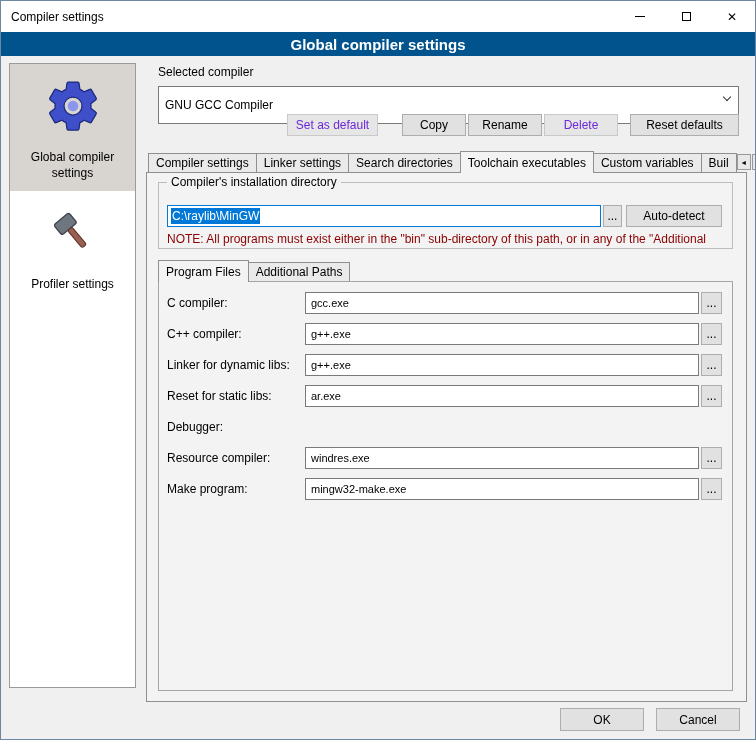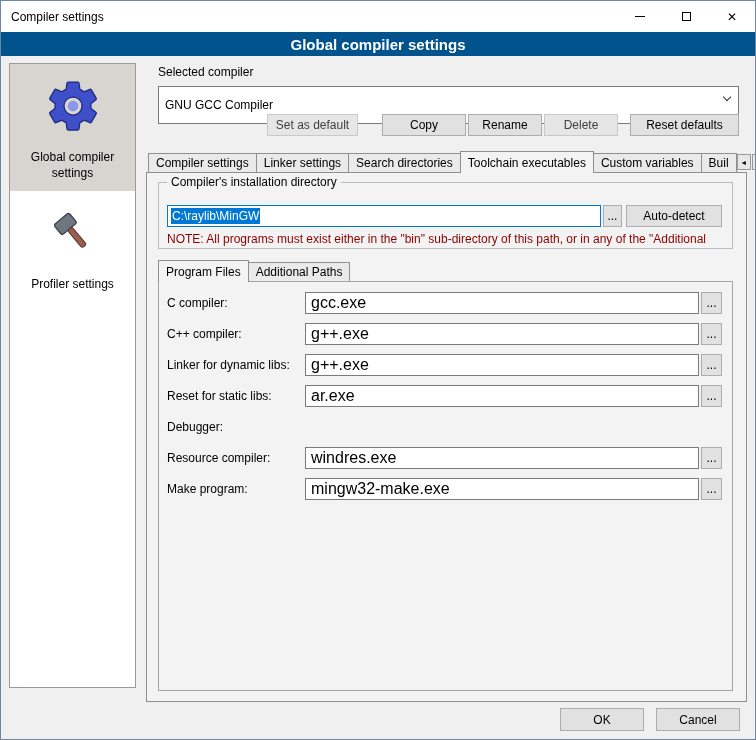--- a/index.html
+++ b/index.html
@@ -28,24 +28,24 @@
   .side-icon { height:60px; width:60px; display:flex; align-items:center; justify-content:center; }
   .side-label { font-size:12px; text-align:center; line-height:1.3; }
   
   .main { position:absolute; left:145px; top:62px; right:8px; height:641px; }
   .sel-label { position:absolute; top:2px; left:12px; }
   .combo { position:relative; background:#fff; border:1px solid #7a7a7a; display:flex; align-items:center; padding:0 22px 0 6px; height:38px; overflow:hidden; white-space:nowrap; }
   .combo .chevron { position:absolute; right:8px; top:7px; width:6px; height:6px; border-right:1.3px solid #333; border-bottom:1.3px solid #333; transform:rotate(45deg); }
   .combo.gray { background:#f0f0f0; }
   .compiler-combo { position:absolute; top:23px; left:12px; right:8px; }
   .btn { font-family:"Liberation Sans", sans-serif; font-size:12px; background:#e1e1e1; border:1px solid #adadad; height:22px; padding:0; text-align:center; }
-  .btn[disabled] { color:#404040; background:#e6e6e6; border-color:#c9c9c9; }
+  .btn[disabled] { color:#6d28d9; background:#e6e6e6; border-color:#c9c9c9; }
   .btn-row { position:absolute; top:51px; left:12px; right:8px; height:22px; display:flex; justify-content:flex-end; }
   .w-setdef { width:91px; margin-right:24px; }
-  .w-copy   { width:84px; margin-right:2px; }
+  .w-copy   { width:64px; margin-right:2px; }
   .w-rename { width:74px; margin-right:2px; }
   .w-del    { width:74px; margin-right:12px; }
   .w-reset  { width:109px; }
   
   .tabstrip { position:absolute; top:87px; left:2px; right:0; height:22px; display:flex; align-items:flex-end; }
   .tab { height:19px; padding:0 7px; background:#eaeaea; border:1px solid #8f8f8f; border-bottom:none;
          display:flex; align-items:center; white-space:nowrap; margin-right:-1px; }
   .tab.active { height:22px; background:#f3f3f3; position:relative; z-index:2; margin-bottom:-1px; }
   .tab-scrolls { margin-left:auto; display:flex; align-self:flex-end; margin-bottom:2px; }
   .scroll-btn { width:14px; height:16px; background:#e8e8e8; border:1px solid #999; display:flex; align-items:center; justify-content:center; font-size:7px; margin-left:1px; }
@@ -58,21 +58,21 @@
   .textfield .sel { background:#0078D7; color:#fff; padding:1px 1px; }
   .browse { width:20px; margin-left:2px; }
   .autodetect { width:100px; margin-left:4px; }
   .note { position:absolute; top:49px; left:8px; right:2px; color:#8B0000; white-space:nowrap; overflow:hidden; }
   
   .subtabstrip { position:absolute; top:86px; left:11px; height:22px; display:flex; align-items:flex-end; }
   .subpanel { position:absolute; top:108px; left:11px; right:13px; bottom:10px; border:1px solid #a5a5a5; background:#f3f3f3; }
   .frow { position:absolute; left:0; right:0; height:22px; }
   .flabel { position:absolute; left:8px; top:4px; white-space:nowrap; }
   .finput { position:absolute; left:146px; right:33px; height:22px; background:#fff; border:1px solid #7a7a7a;
-            font-family:"Liberation Sans", sans-serif; font-size:16px; padding:0 5px; }
+            font-family:"Liberation Sans", sans-serif; font-size:11px; padding:0 5px; }
   .browse-abs { position:absolute; right:10px; top:0; width:21px; }
   .combo-abs { position:absolute; left:146px; right:10px; }
   
   .footer { position:absolute; bottom:8px; right:15px; display:flex; gap:12px; }
   .footer .btn { width:84px; height:23px; }
   .hidden-defs { position:absolute; width:0; height:0; overflow:hidden; }
 </style>
 </head>
 <body>
 

